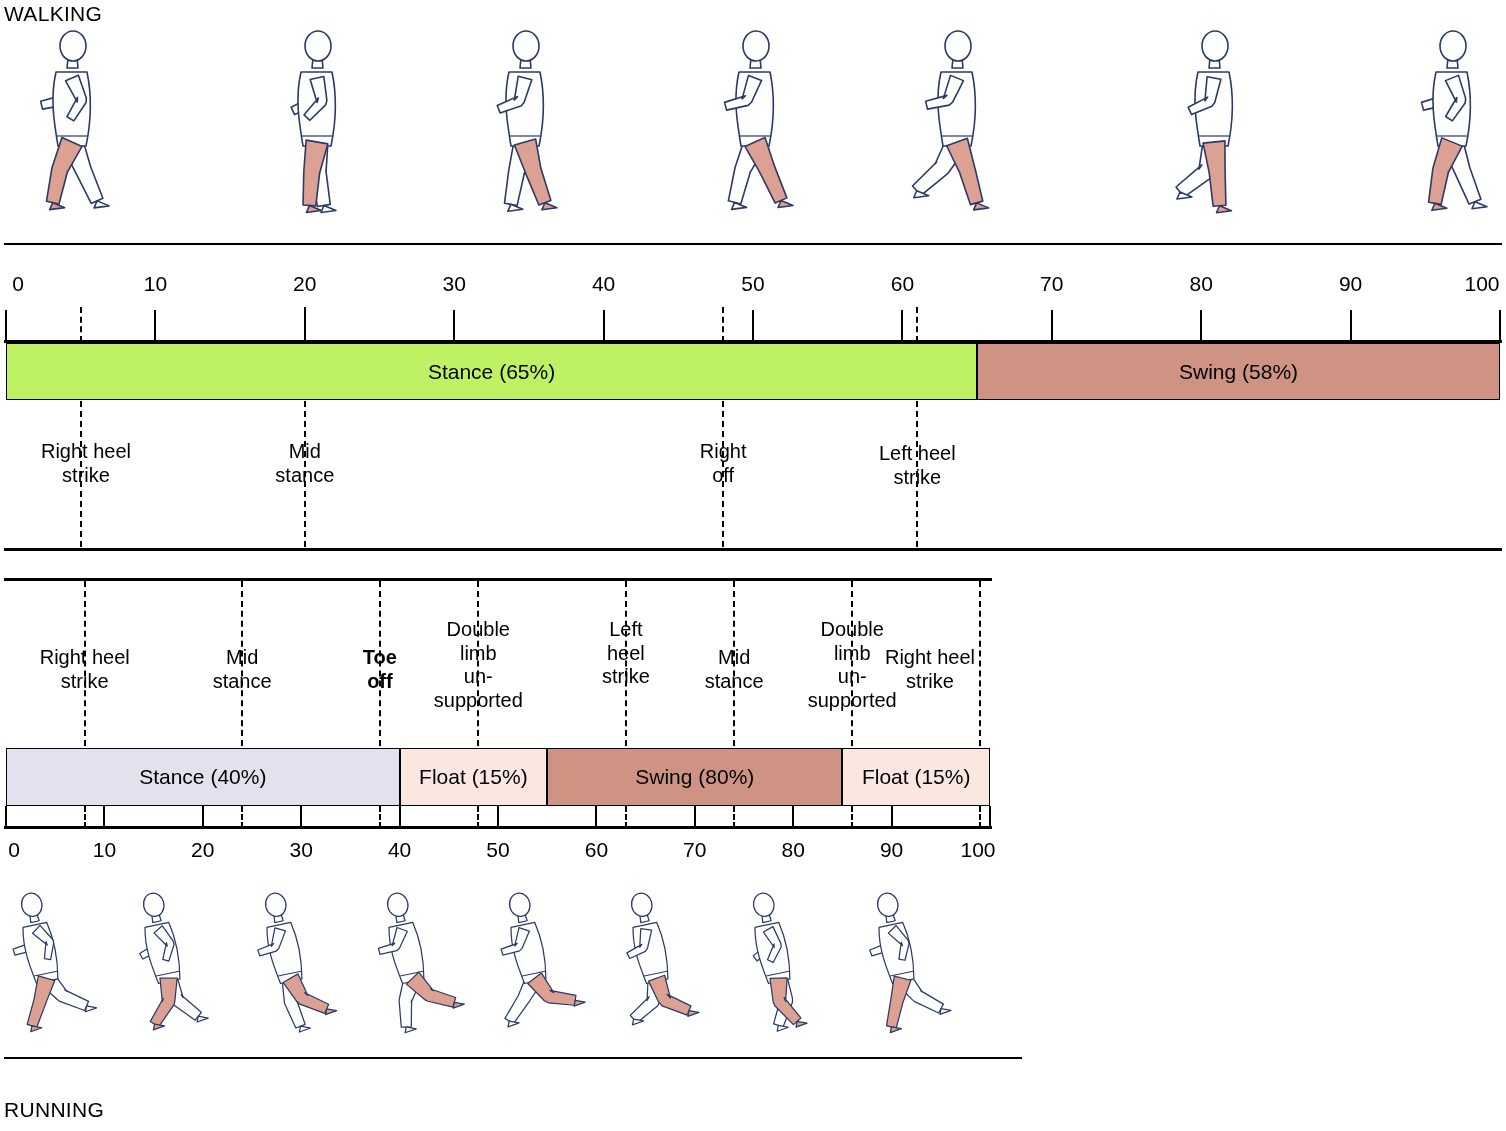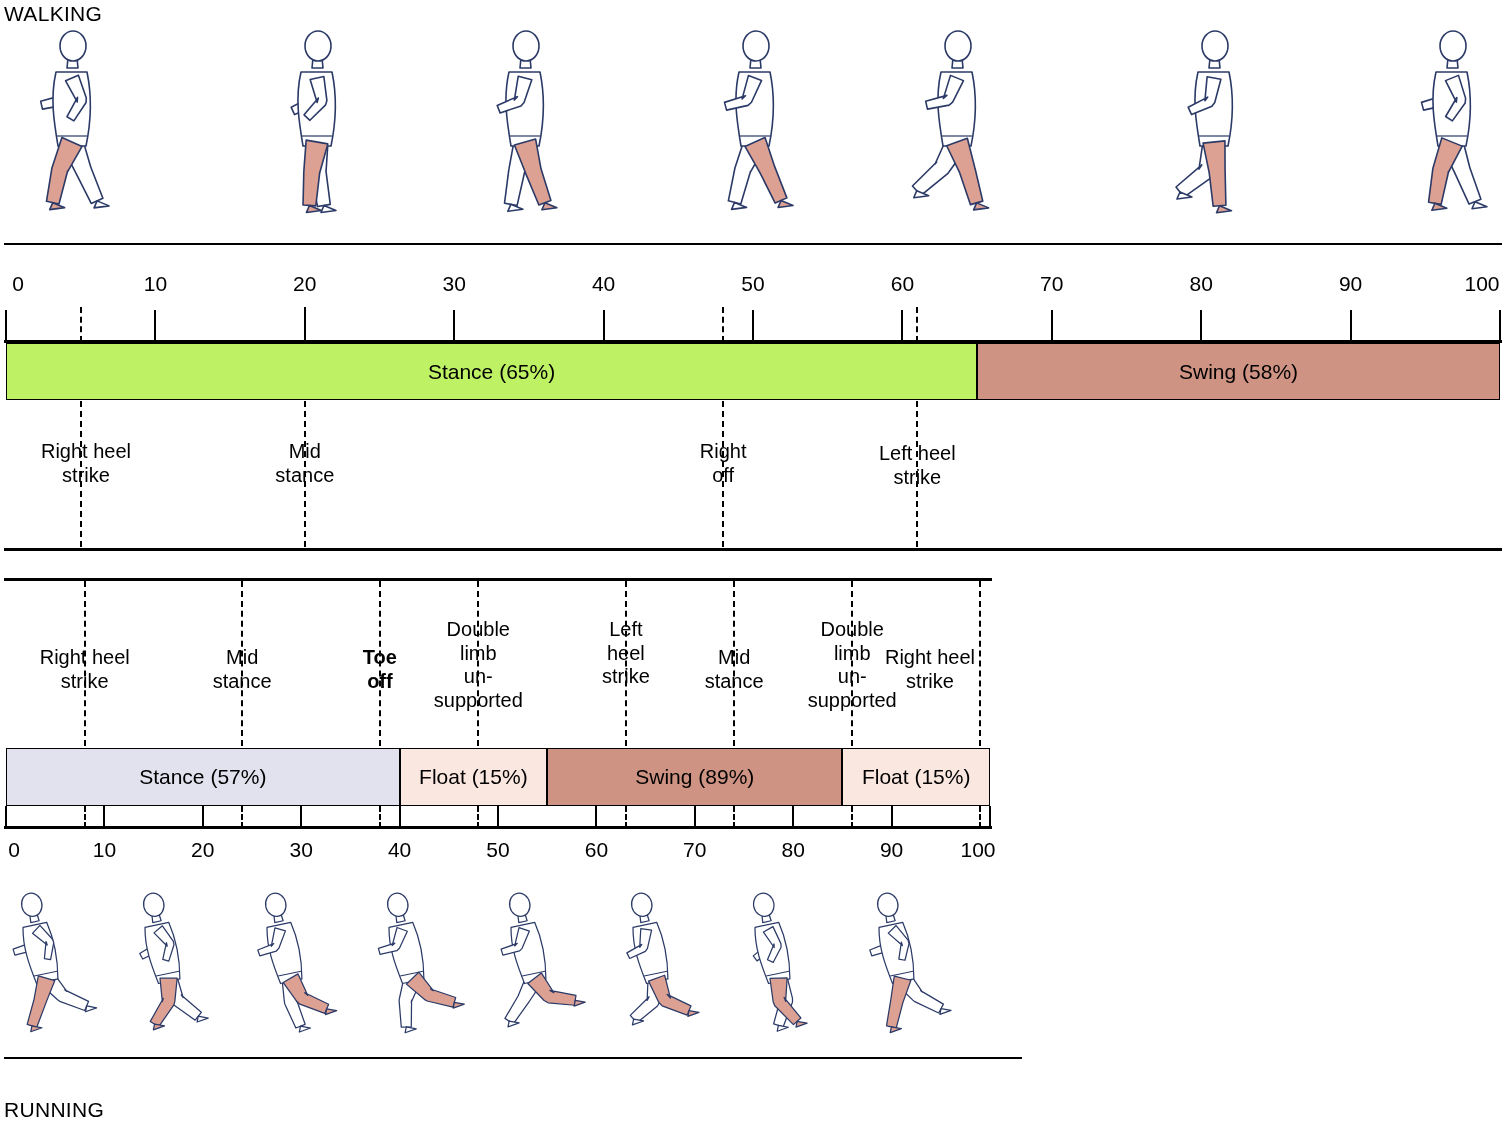--- a/index.html
+++ b/index.html
@@ -221,23 +221,23 @@
     <div class="lbl" style="left:852.24px;top:618px;width:180px;">Double
 limb
 un-
 supported</div>
     <div class="dash" style="left:979.16px;top:581px;height:165px;"></div>
     <div class="lbl" style="left:930px;top:646px;width:180px;">Right heel
 strike</div>
   </div>
 
 <div id="run-bars">
-    <div class="bar" style="left:6px;top:748px;width:393.6px;height:58px;background:#e2e1ee;">Stance (57%)</div>
+    <div class="bar" style="left:6px;top:748px;width:393.6px;height:58px;background:#e2e1ee;">Stance (40%)</div>
     <div class="bar" style="left:399.6px;top:748px;width:147.60000000000002px;height:58px;background:#fae7e0;">Float (15%)</div>
-    <div class="bar" style="left:547.2px;top:748px;width:295.19999999999993px;height:58px;background:#cf9384;">Swing (89%)</div>
+    <div class="bar" style="left:547.2px;top:748px;width:295.19999999999993px;height:58px;background:#cf9384;">Swing (80%)</div>
     <div class="bar" style="left:842.4px;top:748px;width:147.60000000000002px;height:58px;background:#fae7e0;">Float (15%)</div>
   </div>
 
 <div class="axisline" style="left:4px;top:826px;width:988px;"></div>
 <div id="run-ticks">
     <div class="tickline" style="left:5px;top:806px;height:22px;"></div>
     <div class="tickline" style="left:103.4px;top:806px;height:22px;"></div>
     <div class="tickline" style="left:201.8px;top:806px;height:22px;"></div>
     <div class="tickline" style="left:300.2px;top:806px;height:22px;"></div>
     <div class="tickline" style="left:398.6px;top:806px;height:22px;"></div>

